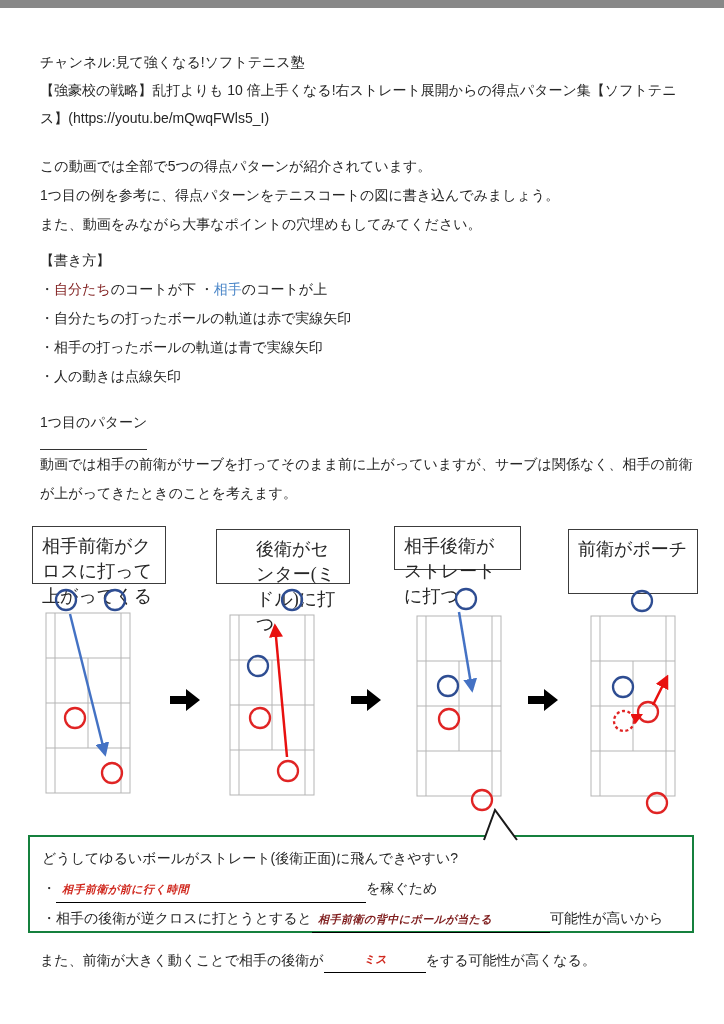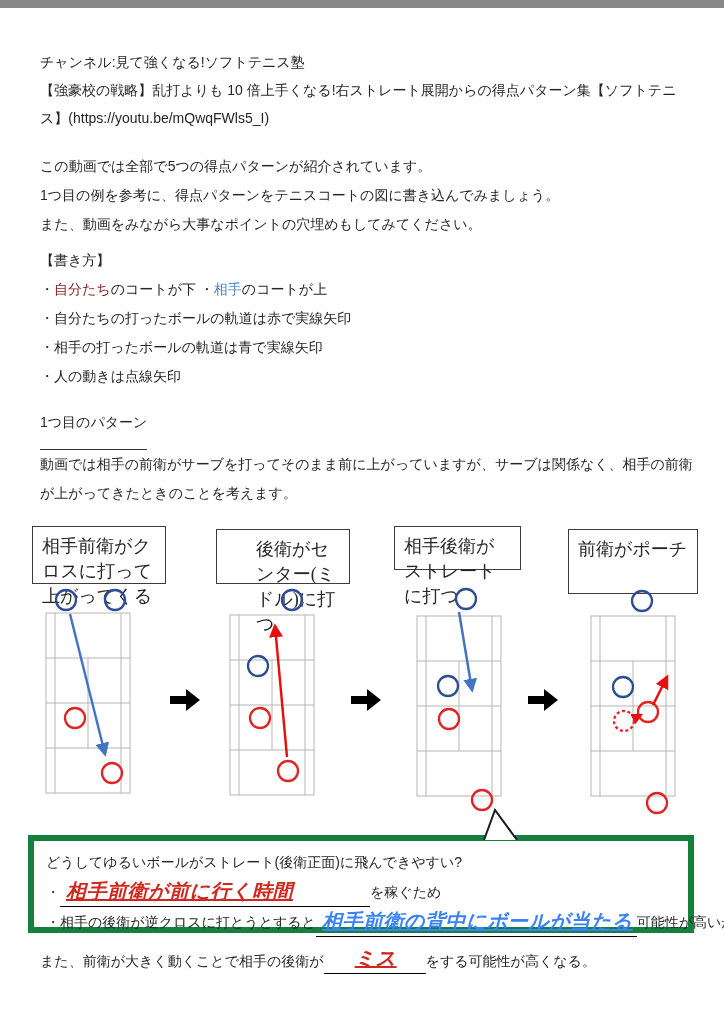--- a/index.html
+++ b/index.html
@@ -16,33 +16,33 @@
   .pattern-block{left:40px;top:400px;width:655px;}
   .pattern-heading{display:inline-block;border-bottom:1.2px solid #333;padding-bottom:12px;}
   .label-box{
     position:absolute;border:1.5px solid #3c3c3c;background:#fff;
     font-size:18px;line-height:25px;padding:7px 9px;box-sizing:border-box;font-family:Liberation Serif, serif;
   }
   .court-svg{position:absolute;}
   .step-arrow{position:absolute;}
   .bubble{
     position:absolute;left:28px;top:827px;width:666px;height:98px;
-    border:6px solid #15803d;box-sizing:border-box;background:#fff;
+    border:2px solid #15803d;box-sizing:border-box;background:#fff;
     font-size:14px;line-height:30px;padding:6px 12px 0 12px;
   }
   .bubble-tail{position:absolute;left:478px;top:800px;z-index:5;}
   .blank{
     display:inline-block;border-bottom:1.6px solid #000;
     padding:0 4px 1px 6px;vertical-align:bottom;line-height:24px;
   }
   .blank1{min-width:300px;}
   .blank2{min-width:228px;}
   .blank3{min-width:92px;text-align:center;}
   .hand{
-    font-weight:bold;font-style:italic;font-size:20px;letter-spacing:0.5px;text-decoration:underline;
+    font-weight:bold;font-style:italic;font-size:11px;letter-spacing:0.5px;
   }
   .closing-block{left:40px;top:938px;width:660px;font-size:14px;line-height:26px;}
   .nowrap{white-space:nowrap;}
 </style>
 </head>
 <body>
 
 <div class="page">
 
   <div class="abs header-block">
@@ -196,21 +196,21 @@
   <svg class="bubble-tail" width="44" height="33" viewBox="0 0 44 33">
     <polyline points="6,32 17,2 39,32" fill="#ffffff" stroke="#1a1a1a" stroke-width="2"></polyline>
   </svg>
 
   <div class="bubble">
     <div class="nowrap">どうしてゆるいボールがストレート(後衛正面)に飛んできやすい?</div>
     <div class="nowrap">
       <span>・</span><span class="blank blank1"><span class="hand" style="color: rgb(208, 40, 30);">相手前衛が前に行く時間</span></span><span>を稼ぐため</span>
     </div>
     <div class="nowrap">
-      <span>・相手の後衛が逆クロスに打とうとすると</span><span class="blank blank2"><span class="hand" style="color: #3b82f6;">相手前衛の背中にボールが当たる</span></span><span>可能性が高いから</span>
+      <span>・相手の後衛が逆クロスに打とうとすると</span><span class="blank blank2"><span class="hand" style="color: #7f1d1d;">相手前衛の背中にボールが当たる</span></span><span>可能性が高いから</span>
     </div>
   </div>
 
   <div class="abs closing-block nowrap">
     <span>また、前衛が大きく動くことで相手の後衛が</span><span class="blank blank3"><span class="hand" style="color: rgb(208, 40, 30);">ミス</span></span><span>をする可能性が高くなる。</span>
   </div>
 
 </div>
 
 </body></html>

